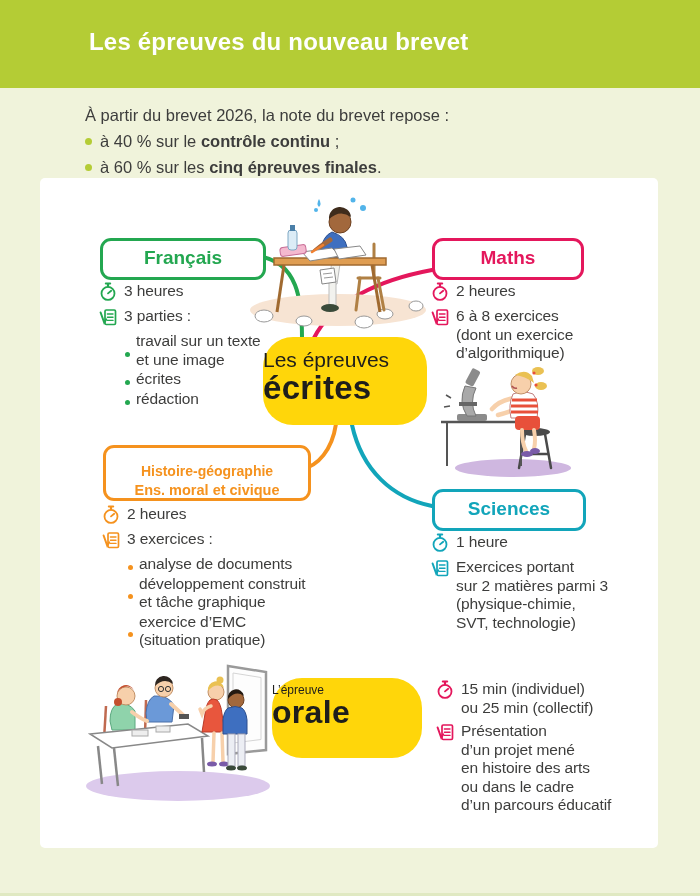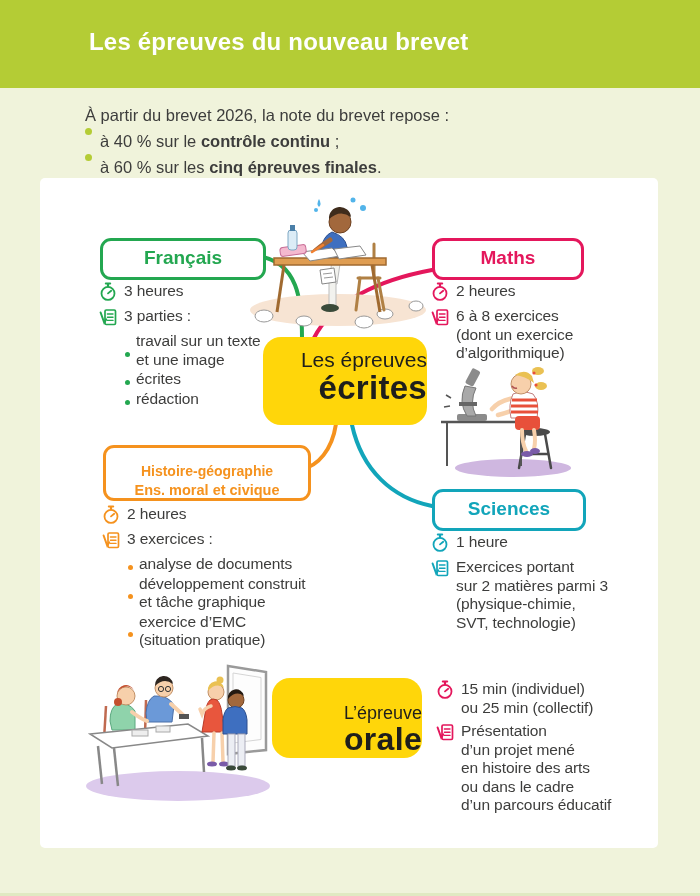--- a/index.html
+++ b/index.html
@@ -5,21 +5,21 @@
   html,body{margin:0;padding:0;}
   .page{position:relative;width:700px;height:896px;background:var(--bg,#f0f3db);
     font-family:"Liberation Sans",sans-serif;color:var(--ink,#3d3d3c);overflow:hidden;}
 
   
   .header{position:absolute;left:0;top:0;width:700px;height:88px;background:var(--header_green,#b4cc35);}
   .header h1{position:absolute;left:85px;top:24px;margin:4px;font-size:24px;color:#fff;letter-spacing:.2px;}
 
   
   .intro{position:absolute;left:85px;top:102px;font-size:16.5px;line-height:26px;}
-  .intro .brow{display:flex;align-items:flex-start;}
+  .intro .brow{display:flex;align-items:center;}
   .intro .dot{width:7px;height:7px;border-radius:50%;background:var(--header_green,#b4cc35);margin-right:8px;flex:none;}
 
   
   .card{position:absolute;left:40px;top:178px;width:618px;height:670px;background:#fff;border-radius:5px;}
   .card svg.links{position:absolute;left:0;top:0;}
   .links path{fill:none;stroke-width:4;stroke-linecap:round;}
   .links .c-green{stroke:var(--green,#23a750);}
   .links .c-pink{stroke:var(--pink,#e4175c);}
   .links .c-orange{stroke:var(--orange,#f5921e);}
   .links .c-teal{stroke:var(--teal,#12a5ba);}
@@ -41,24 +41,24 @@
   .details{position:absolute;font-size:15.5px;line-height:18.5px;letter-spacing:-.1px;}
   .details .row{display:flex;margin-bottom:5px;}
   .details .icn{width:20px;height:20px;flex:none;margin-right:6px;color:var(--sec);}
   .details .icn svg{display:block;}
   .t{white-space:pre-line;}
   .bullets{margin-left:27px;}
   .bullets .brow{display:flex;margin-bottom:1px;align-items:center;}
   .bullets .dot{width:5px;height:5px;border-radius:50%;background:var(--sec);flex:none;margin:7px 6px 0 0;}
 
   
-  .bubble{position:absolute;background:var(--yellow,#ffd60a);border-radius:18px;text-align:right;color:#1e1e1c;}
+  .bubble{position:absolute;background:var(--yellow,#ffd60a);border-radius:30px;text-align:left;color:#1e1e1c;}
   .bubble .l1{font-size:21px;margin-top:11px;}
   .bubble .l2{font-size:33px;font-weight:bold;margin-top:-3px;letter-spacing:.3px;}
-  .bubble.small .l1{font-size:18px;margin-top:25px;}
+  .bubble.small .l1{font-size:12px;margin-top:5px;}
   .bubble.small .l2{font-size:32px;}
 
   .illu{position:absolute;}
   .bottom-strip{position:absolute;left:0;bottom:0;width:700px;height:3px;background:#e0e9c2;}
 </style>
 </head>
 <body>
 
 <div class="page">
 

